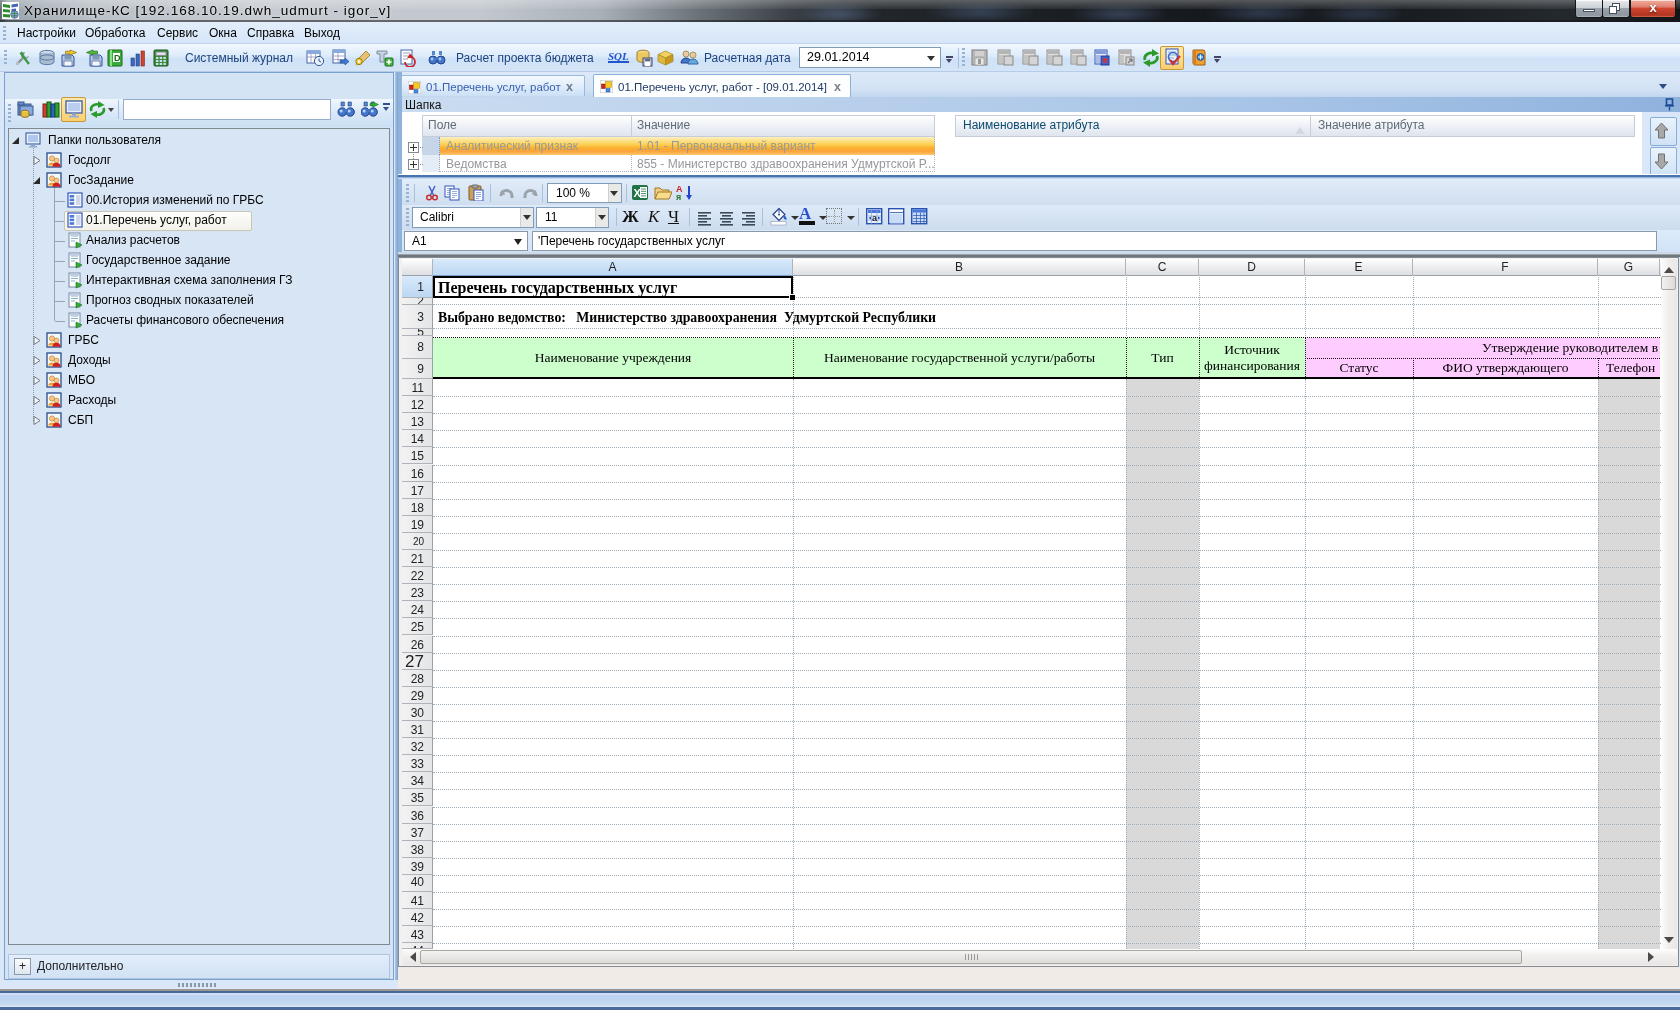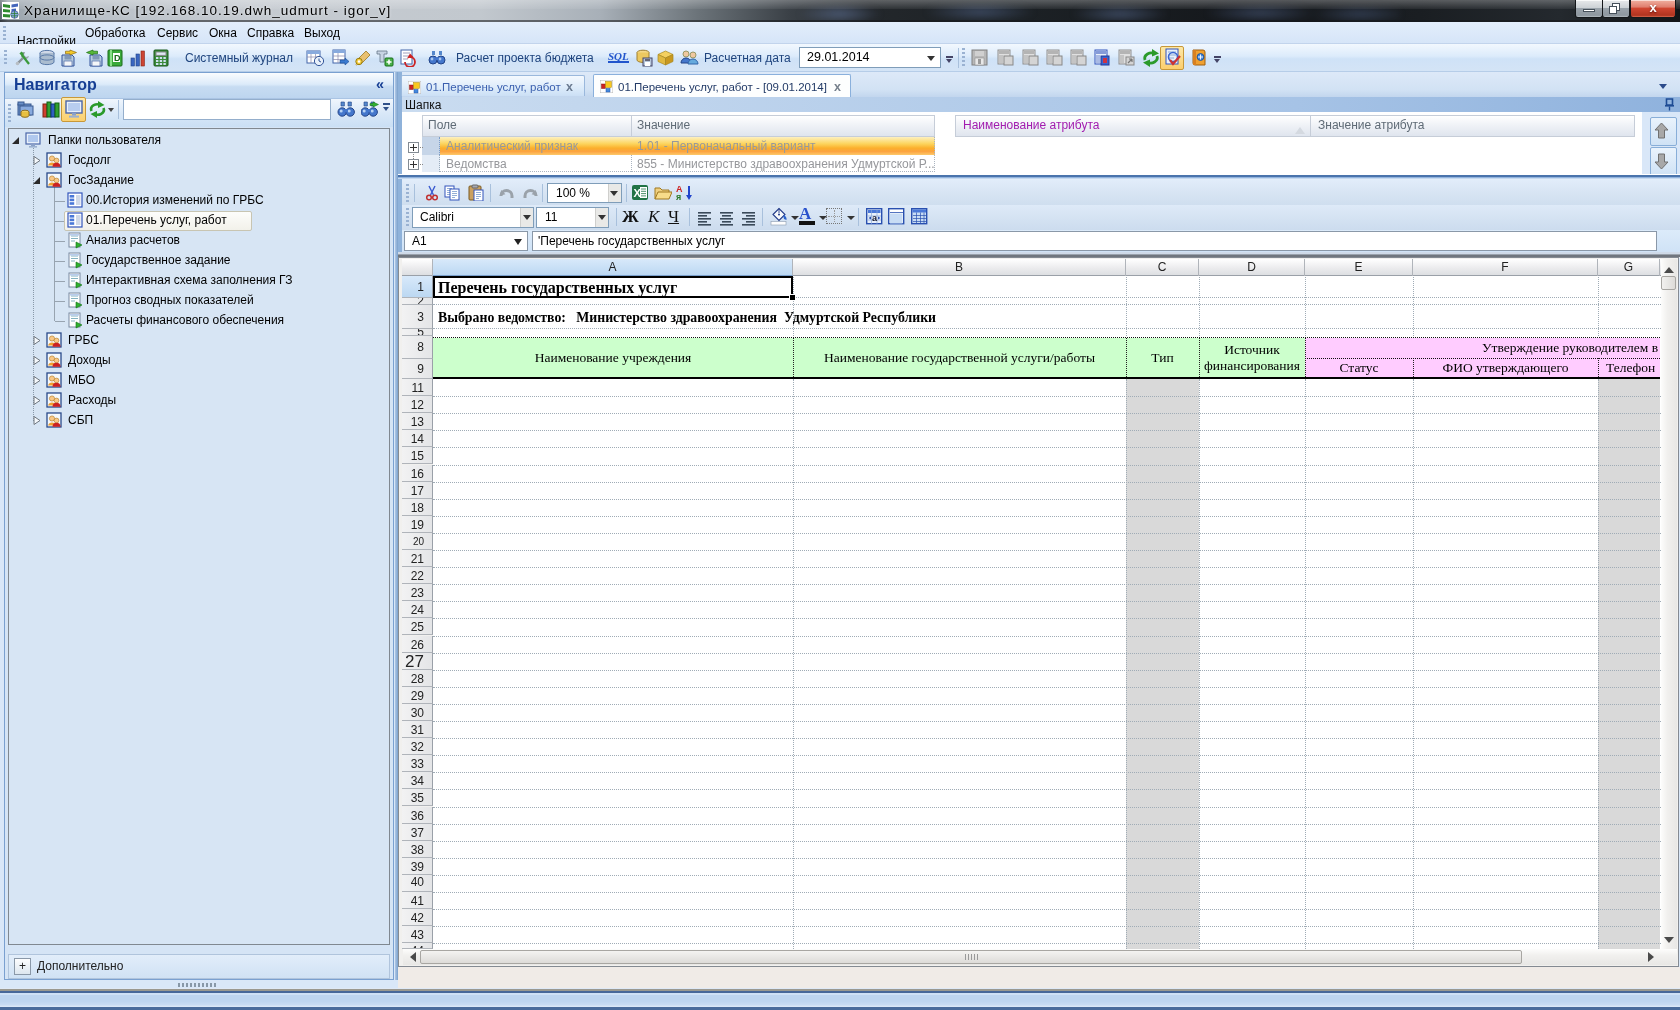--- a/index.html
+++ b/index.html
@@ -37,21 +37,21 @@
   </div>
 <div class="abs" style="left:1603px;top:0;width:27px;height:18px;background:linear-gradient(#e8eaec,#cdd2d6 45%,#9aa3ab 50%,#8e979f 90%,#b4bcc2);border:1px solid #14171a;border-top:none;border-left:none;border-radius:0 0 3px 3px;box-shadow:inset 0 1px 0 rgba(255,255,255,.8);">
  <div class="abs" style="left:9px;top:3px;width:8px;height:8px;border:1px solid #46505a;background:#fff;"></div>
  <div class="abs" style="left:6px;top:6px;width:8px;height:8px;border:1px solid #46505a;background:#fff;"></div>
   </div>
 <div class="abs" style="left:1630px;top:0;width:46px;height:18px;background:linear-gradient(#f0b0a0,#e08070 40%,#cf4530 50%,#b03420 90%,#d86a50);border:1px solid #14171a;border-top:none;border-radius:0 0 3px 3px;box-shadow:inset 0 1px 0 rgba(255,255,255,.6);color:#fff;font-size:13px;font-weight:bold;text-align:center;line-height:15px;text-shadow:0 1px 2px #601008;">x</div>
 
 <div class="abs" style="left:0;top:22px;width:1680px;height:22px;background:linear-gradient(#e3eefb,#d6e5f8);border-bottom:1px solid #c2d4ec;">
  <div class="grip" style="left:3px;top:4px;height:14px;"></div>
 </div>
-<div class="abs" style="left:17px;top:26px;font-size:12px;color:#000;margin-top:8px;">Настройки</div>
+<div class="abs" style="left:17px;top:26px;font-size:12px;color:#000;">Настройки</div>
 <div class="abs" style="left:85px;top:26px;font-size:12px;color:#000;">Обработка</div>
 <div class="abs" style="left:157px;top:26px;font-size:12px;color:#000;">Сервис</div>
 <div class="abs" style="left:209px;top:26px;font-size:12px;color:#000;">Окна</div>
 <div class="abs" style="left:247px;top:26px;font-size:12px;color:#000;">Справка</div>
 <div class="abs" style="left:304px;top:26px;font-size:12px;color:#000;">Выход</div>
 <div class="abs" style="left:0;top:44px;width:1680px;height:28px;background:linear-gradient(#f2f8fe,#dcebfb 45%,#cfe2f7 55%,#d4e4f6);border-bottom:1px solid #b6cde8;">
  <div class="grip" style="left:4px;top:6px;height:16px;"></div>
 </div>
 <svg class="abs" style="left:14px;top:49px;" width="18" height="18" viewBox="0 0 18 18">
     <path d="M3 15 L10 8" stroke="#8a9298" stroke-width="2.4"></path>
@@ -233,24 +233,20 @@
     <rect x="3" y="2" width="3" height="15" fill="#d88020"></rect>
     <circle cx="10.5" cy="9" r="3.4" fill="#4488dd" stroke="#225599"></circle>
     <path d="M10.5 6.5 L10.5 11.5 M8 9 L13 9" stroke="#fff" stroke-width=".9"></path>
   </svg>
 <div class="abs" style="left:1214px;top:56px;width:9px;height:8px;">
     <div style="width:7px;height:2px;background:#446;"></div>
     <div style="margin-top:1px;width:0;height:0;border:3.5px solid transparent;border-top:4px solid #446;"></div>
   </div>
 <div class="abs" style="left:4px;top:72px;width:390px;height:908px;border:1px solid #7aa0d0;background:#d5e4f5;">
 
- <div class="abs" style="left:0;top:0;width:388px;height:26px;background:linear-gradient(#fafcfe,#dcebfa 45%,#c7dcf2 55%,#bdd5ef);border-bottom:1px solid #aac4e4;">
-   <div class="abs" style="left:9px;top:3px;font-size:16px;font-weight:bold;color:#173f94;">Навигатор</div>
-   <div class="abs" style="left:371px;top:3px;font-size:14.5px;color:#173f94;font-weight:bold;">«</div>
- </div>
 
  <div class="abs" style="left:0;top:26px;width:388px;height:28px;background:linear-gradient(#f0f6fd,#d9e8f8 50%,#cadff4);">
   <div class="grip" style="left:3px;top:5px;height:18px;"></div>
  </div>
 
  <div class="abs" style="left:3px;top:55px;width:382px;height:817px;border:1px solid #808890;background:#d7e5f4;"></div>
 
  <div class="abs" style="left:3px;top:881px;width:382px;height:25px;border:1px solid #b0c4dc;background:linear-gradient(#e2edfa,#d0e2f4);">
    <div class="abs" style="left:5px;top:3px;width:17px;height:17px;background:linear-gradient(#fcfdfe,#dde6ef);border:1px solid #8a98a8;text-align:center;line-height:15px;font-size:12px;color:#222;">+</div>
    <div class="abs" style="left:28px;top:4px;font-size:12px;color:#222;">Дополнительно</div>
@@ -504,21 +500,21 @@
 <div class="abs" style="left:410px;top:147px;width:7px;height:1px;background:#333;"></div>
 <div class="abs" style="left:413px;top:144px;width:1px;height:7px;background:#333;"></div>
 <div class="abs" style="left:408px;top:159px;width:11px;height:11px;background:#fff;border:1px solid #848c94;"></div>
 <div class="abs" style="left:410px;top:164px;width:7px;height:1px;background:#333;"></div>
 <div class="abs" style="left:413px;top:161px;width:1px;height:7px;background:#333;"></div>
 <div class="abs" style="left:420px;top:147px;width:3px;height:1px;border-top:1px dotted #888;"></div>
 <div class="abs" style="left:420px;top:164px;width:3px;height:1px;border-top:1px dotted #888;"></div>
 <div class="abs" style="left:413px;top:154px;width:1px;height:5px;border-left:1px dotted #888;"></div>
 <div class="abs" style="left:955px;top:115px;width:680px;height:22px;background:linear-gradient(#ffffff,#eef1f6 50%,#dfe5ee);border:1px solid #c6cdd8;"></div>
 <div class="abs" style="left:1310px;top:115px;width:1px;height:22px;background:#c6cdd8;"></div>
-<div class="abs" style="left:963px;top:118px;font-size:12px;color:#a21caf;">Наименование атрибута</div>
+<div class="abs" style="left:963px;top:118px;font-size:12px;color:#0c4a6e;">Наименование атрибута</div>
 <div class="abs" style="left:1318px;top:118px;font-size:12px;color:#5f6b76;">Значение атрибута</div>
 <div class="abs" style="left:1295px;top:122px;width:0;height:0;border:5px solid transparent;border-bottom:7px solid #d4d9e0;"></div>
 <div class="abs" style="left:1650px;top:117px;width:27px;height:29px;background:linear-gradient(#eaf3fc,#cfe2f5);border:1px solid #88aed8;border-radius:2px;"></div>
 <svg class="abs" style="left:1653px;top:122px;" width="17" height="18" viewBox="0 0 17 18">
     <g transform="rotate(0 8.5 9)">
       <path d="M8.5 1 L15 8 L11.5 8 L11.5 16 L5.5 16 L5.5 8 L2 8 z" fill="#a8a8a8" stroke="#707070"></path>
     </g>
   </svg>
 <div class="abs" style="left:1650px;top:147px;width:27px;height:29px;background:linear-gradient(#eaf3fc,#cfe2f5);border:1px solid #88aed8;border-radius:2px;"></div>
 <svg class="abs" style="left:1653px;top:152px;" width="17" height="18" viewBox="0 0 17 18">

